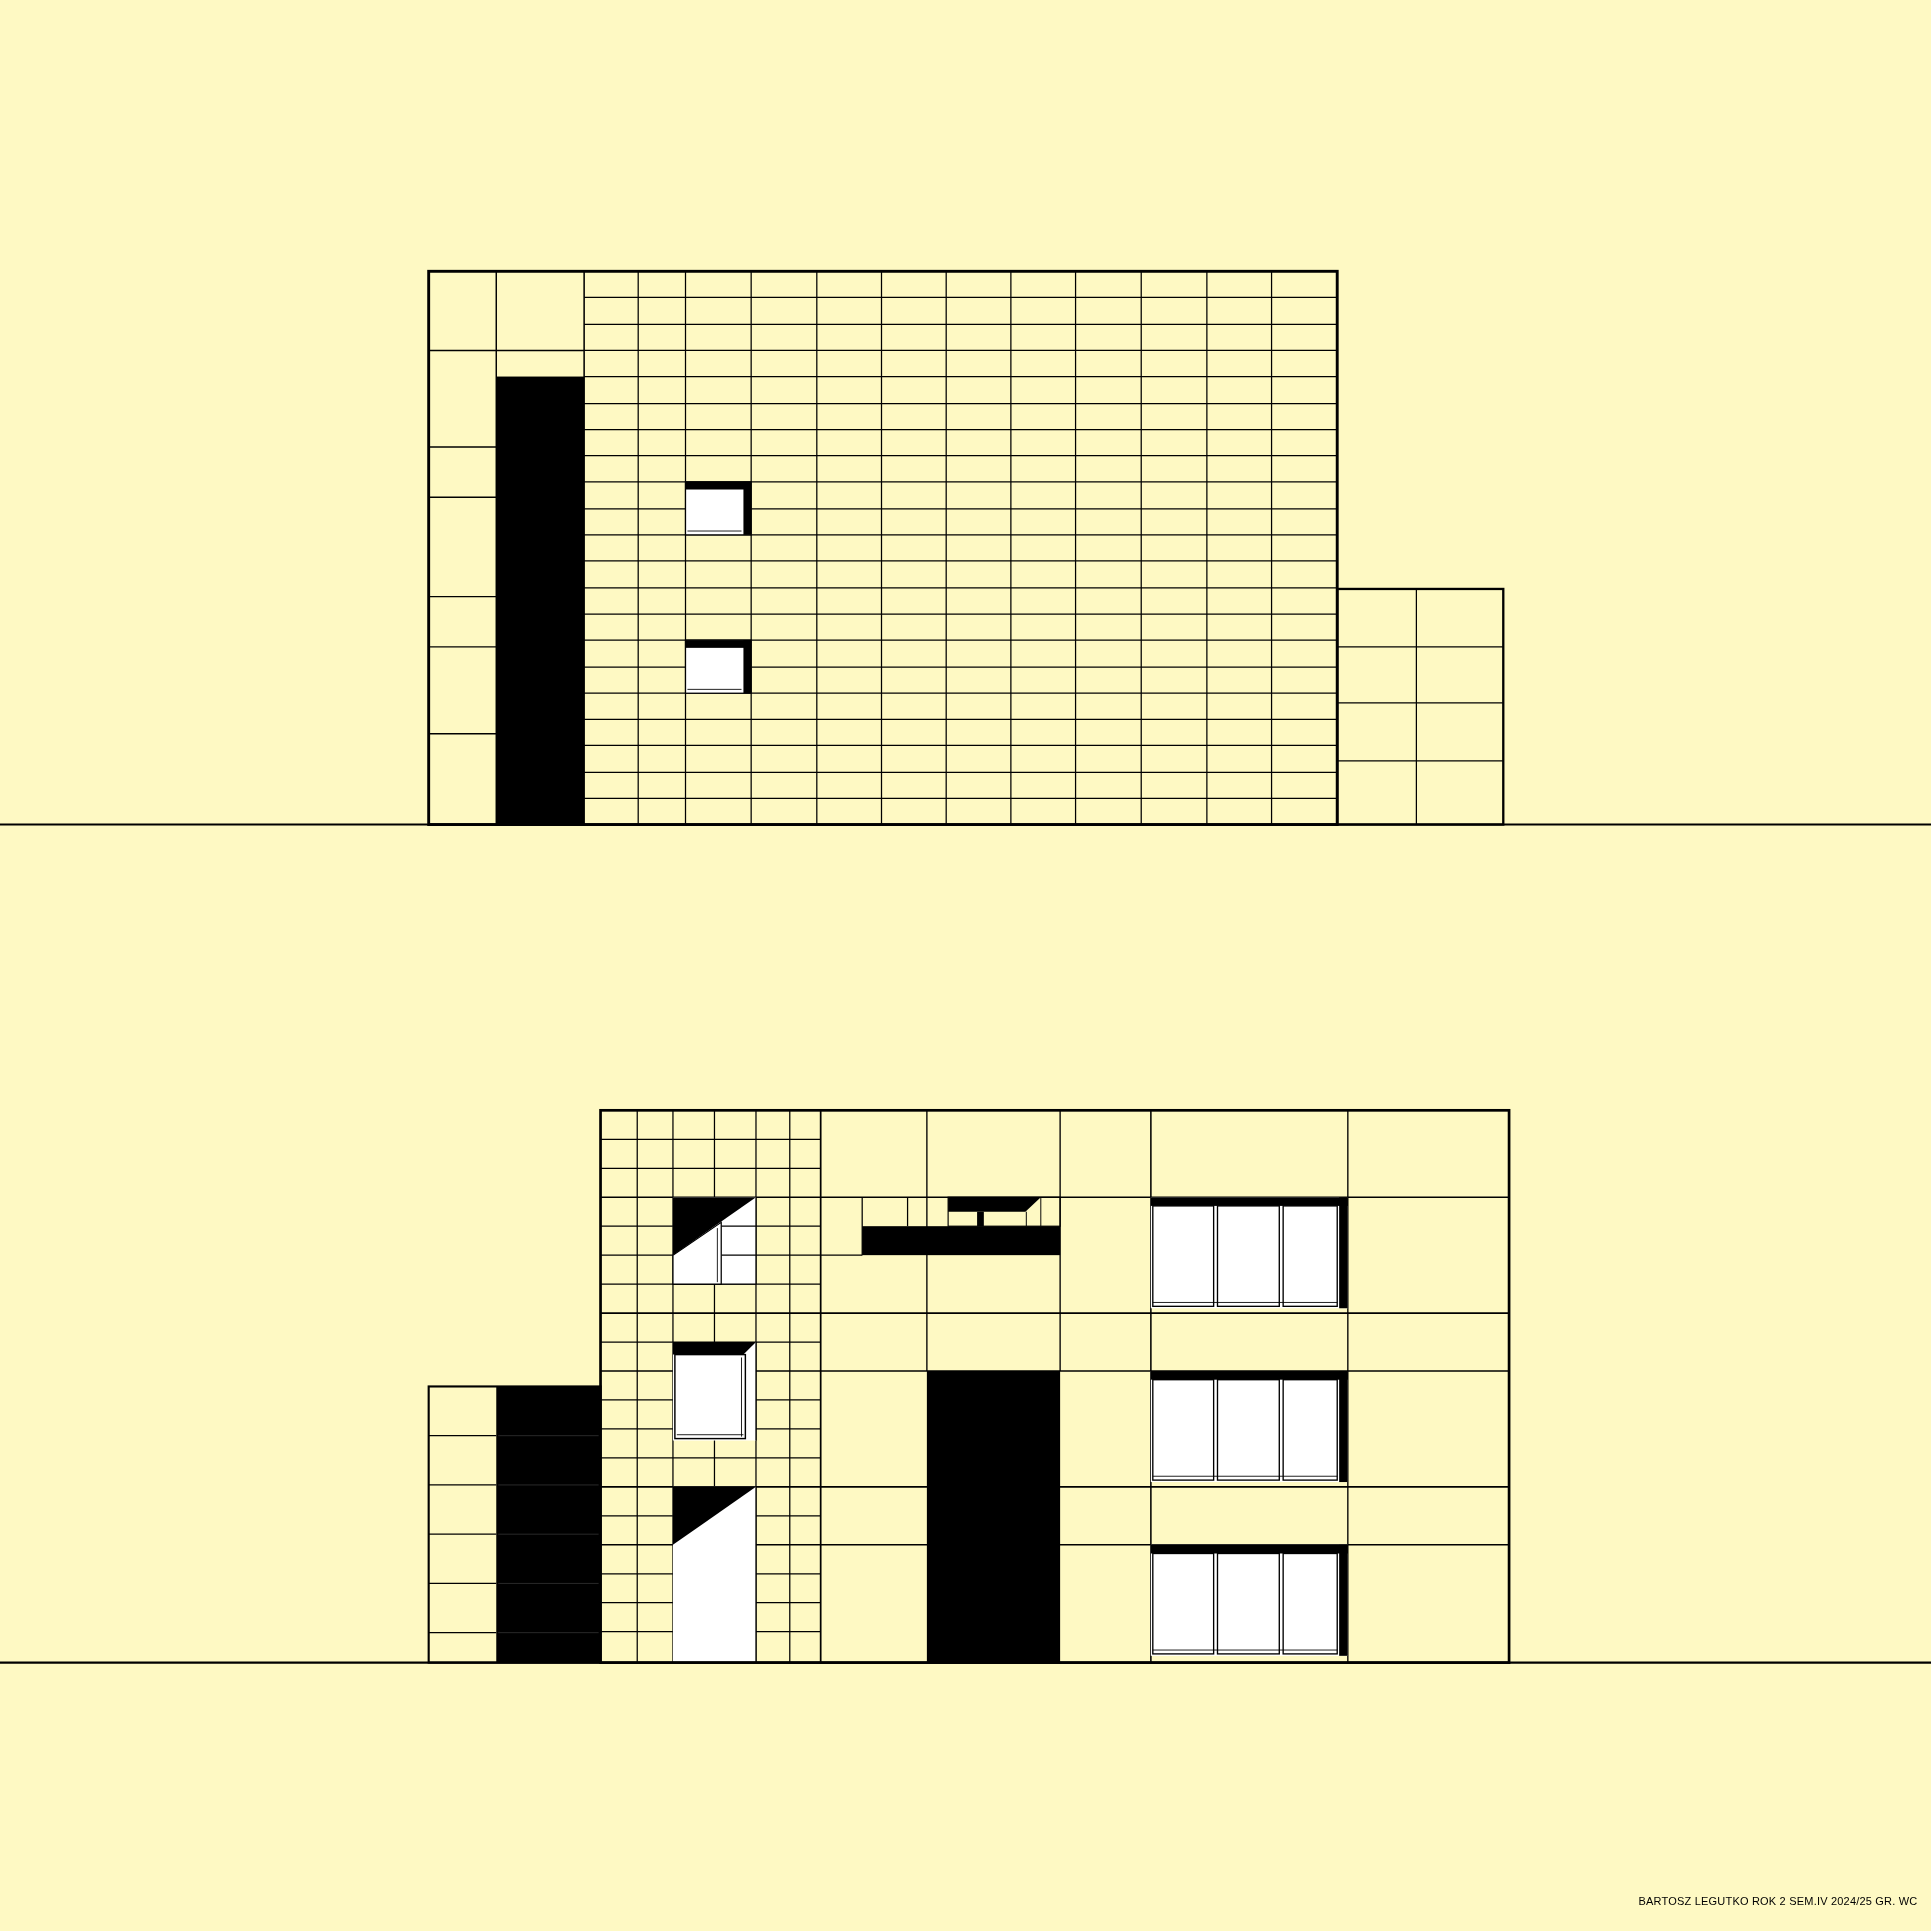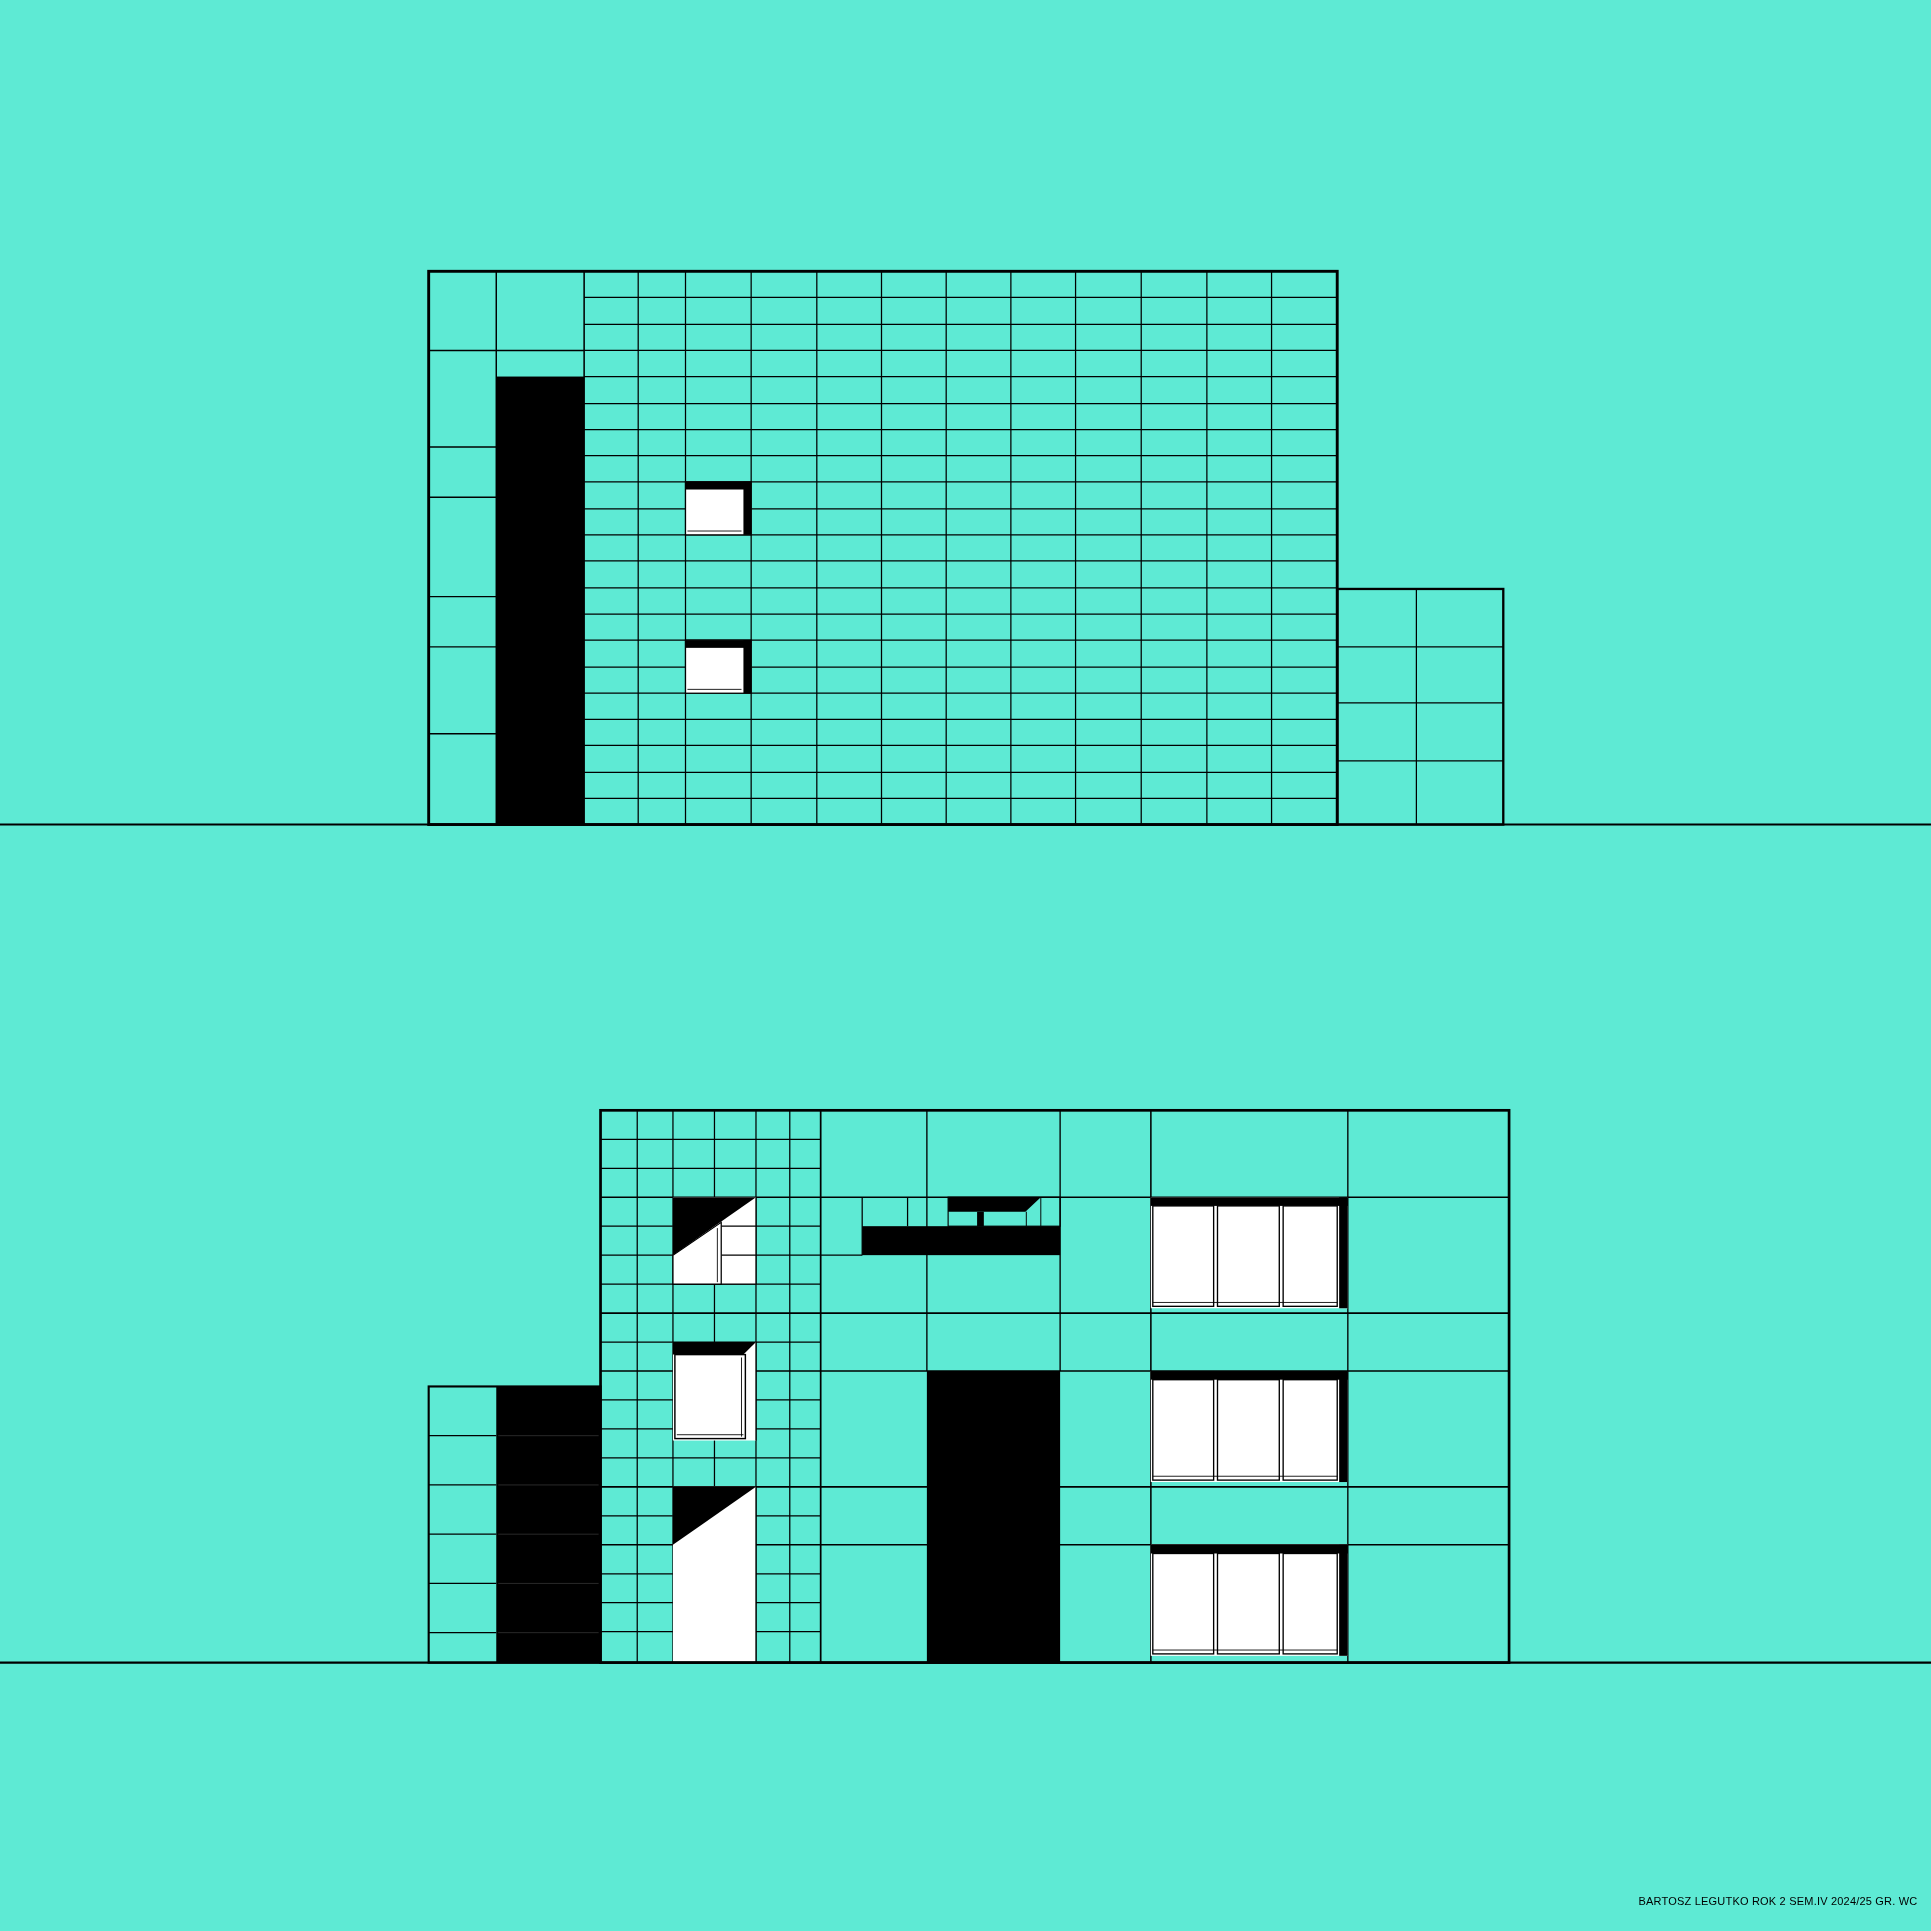--- a/index.html
+++ b/index.html
@@ -1,16 +1,16 @@
 <!DOCTYPE html>
 <html><head>
 <meta charset="utf-8">
 <style>
   html,body{margin:0;padding:0;background:#ffffff;}
-  .sheet{position:relative;width:1931px;height:1931px;background:#5eead4;overflow:hidden;
+  .sheet{position:relative;width:1931px;height:1931px;background:#fef9c3;overflow:hidden;
          font-family:"Liberation Sans", sans-serif;}
   #drawing{position:absolute;left:0;top:0;width:1931px;height:1931px;display:block;}
   .title-annotation{position:absolute;top:1895px;right:13.5px;font-size:11px;color:#000;
          letter-spacing:0.2px;white-space:nowrap;}
 </style>
 </head>
 <body>
 
 <div class="sheet">
   <svg id="drawing" viewBox="0 0 2000 2000" xmlns="http://www.w3.org/2000/svg">

